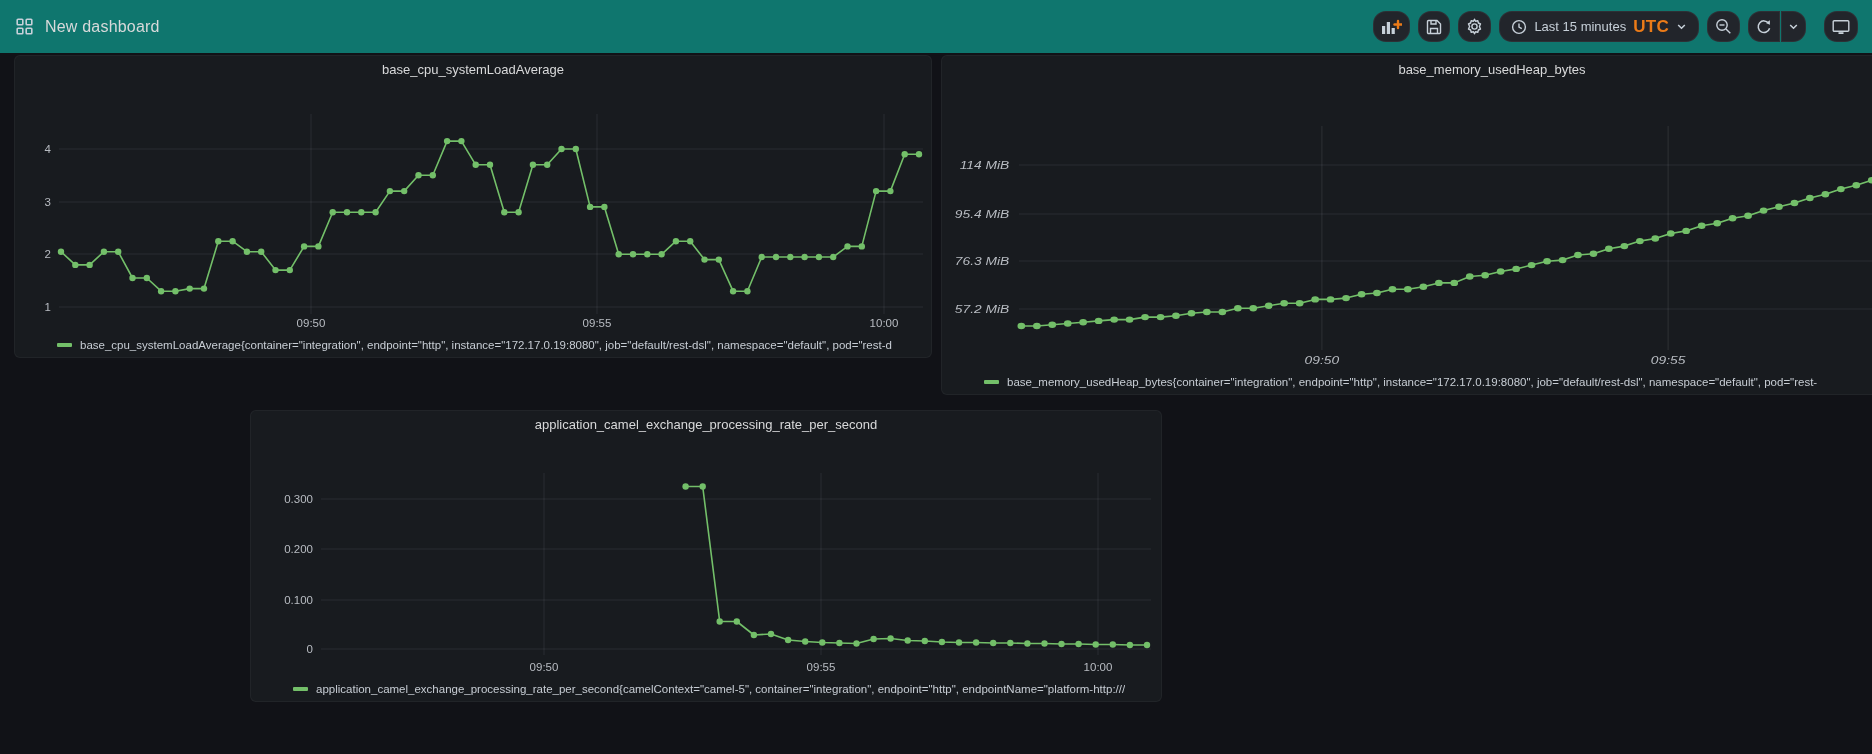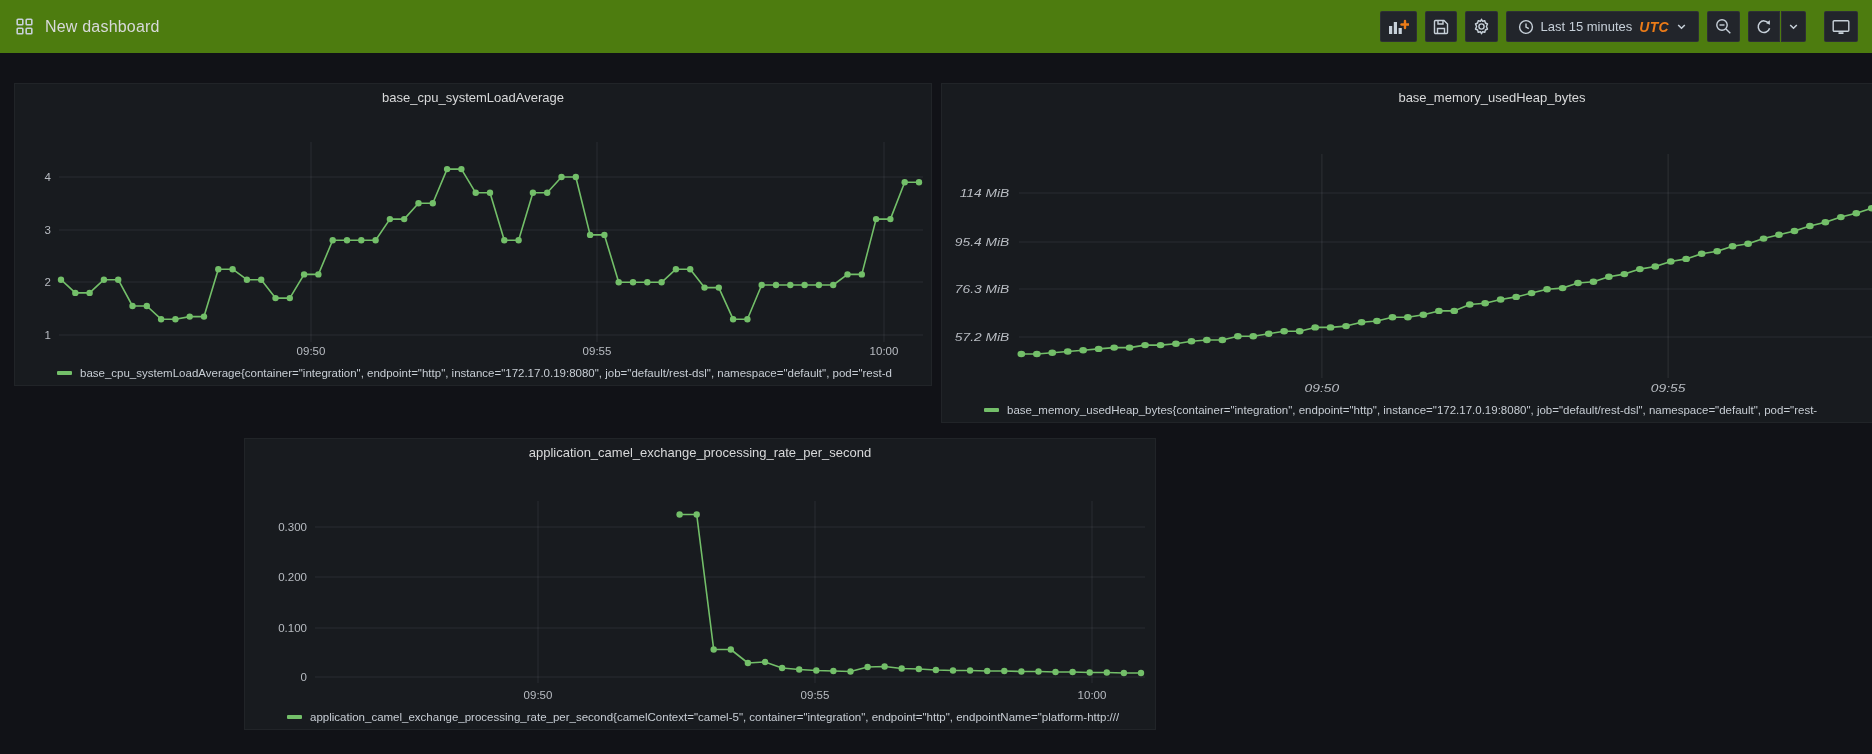--- a/index.html
+++ b/index.html
@@ -1,40 +1,40 @@
 <!DOCTYPE html>
 <html><head>
 <meta charset="utf-8">
 <style>
   * { margin:0; padding:0; box-sizing:border-box; }
   html,body { width:1872px; height:754px; overflow:hidden; }
   body { background:#111217; font-family:"Liberation Sans", sans-serif; color:#d8d9da; position:relative; }
 
   
-  .topbar { position:absolute; left:0; top:0; width:100%; height:53px; background:#4d7c0f; }
+  .topbar { position:absolute; left:0; top:0; width:100%; height:53px; background:#0f766e; }
   .topbar-left { position:absolute; left:16px; top:0; height:53px; display:flex; align-items:center; gap:12px; }
   .dash-title { font-size:16px; font-weight:500; color:#d8d9da; letter-spacing:.2px; }
   .topbar-right { position:absolute; right:14px; top:11px; display:flex; align-items:center; gap:8px; }
   .btn { display:inline-flex; align-items:center; justify-content:center; gap:7px; height:31px; min-width:31px;
-         background:#22252b; border:1px solid rgba(255,255,255,0.05); border-radius:2px; color:#c7d0d9;
+         background:#22252b; border:1px solid rgba(255,255,255,0.05); border-radius:13px; color:#c7d0d9;
          font-size:13px; cursor:pointer; padding:0 7px; }
   .btn.time { padding:0 11px; font-weight:500; }
-  .utc-badge { color:#eb7b18; font-size:14px; font-weight:700; letter-spacing:.3px;font-style:italic; }
+  .utc-badge { color:#eb7b18; font-size:17px; font-weight:700; letter-spacing:.3px; }
   .btn-group { display:flex; gap:1px; }
   .btn-group .btn:first-child { border-top-right-radius:0; border-bottom-right-radius:0; }
   .btn-group .btn:last-child { border-top-left-radius:0; border-bottom-left-radius:0; min-width:25px; padding:0 4px; }
   .btn.kiosk { margin-left:10px; }
   .icon { display:inline-flex; align-items:center; justify-content:center; }
 
   
-  .panel { position:absolute; background:#181b1f; border:1px solid rgba(255,255,255,0.045); border-radius:0;
-           display:flex; flex-direction:column; overflow:hidden;margin-top:28px; }
+  .panel { position:absolute; background:#181b1f; border:1px solid rgba(255,255,255,0.045); border-radius:6px;
+           display:flex; flex-direction:column; overflow:hidden; }
   #panel-0 { left:14px;  top:55px;  width:918px; height:303px; }
   #panel-1 { left:941px; top:55px;  width:1102px; height:340px; }
-  #panel-2 { left:244px; top:410px; width:912px; height:292px; }
+  #panel-2 { left:250px; top:410px; width:912px; height:292px; }
   .panel-title { height:28px; line-height:28px; text-align:center; font-size:13px; font-weight:500;
                  color:#d8d9da; cursor:pointer; flex:none; white-space:nowrap; overflow:hidden; }
   .chart { flex:none; width:100%; }
   .legend { flex:1; display:flex; align-items:center; padding:0 10px 2px 42px; overflow:hidden; white-space:nowrap; }
   .legend-swatch { flex:none; width:15px; height:4px; border-radius:1px; margin-right:8px; }
   .legend-text { font-size:11.5px; color:#c7cdd4; overflow:hidden; }
   svg text { font-family:"Liberation Sans", sans-serif; }
 </style>
 </head>
 <body>

